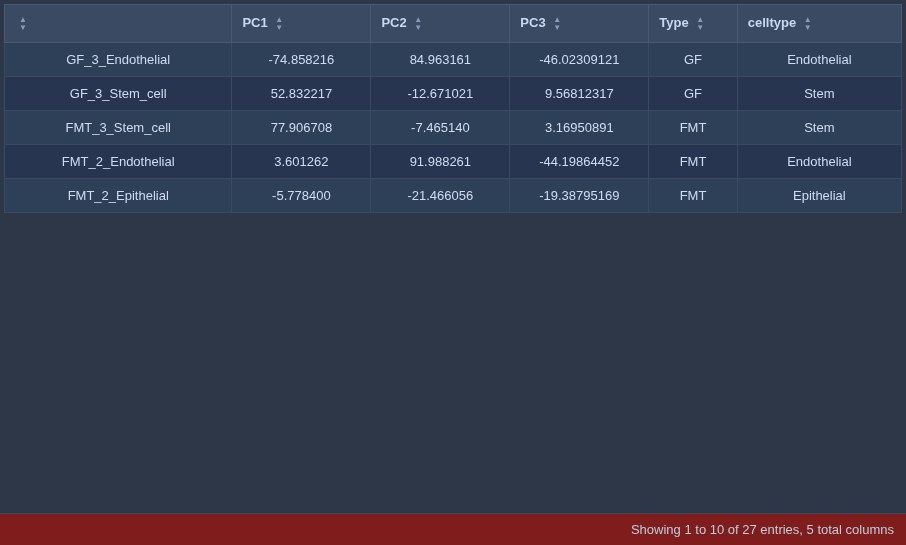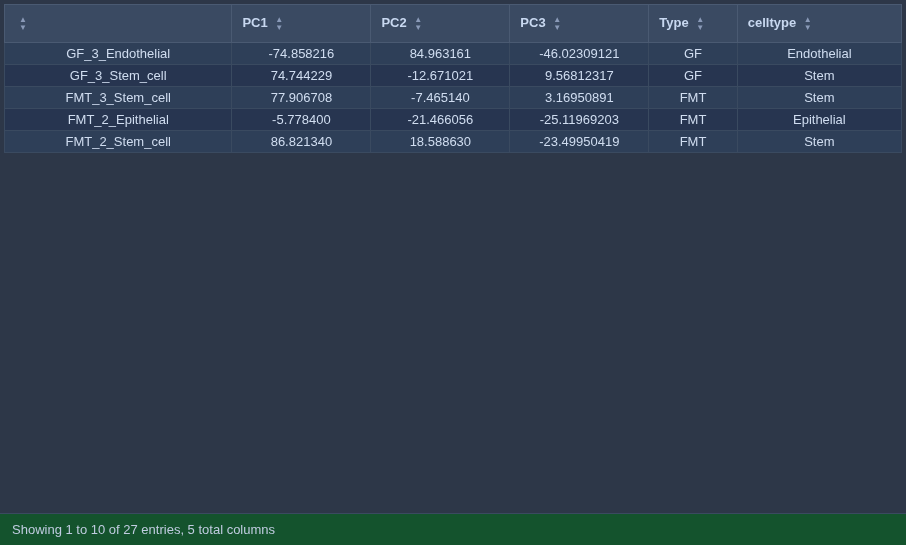--- a/index.html
+++ b/index.html
@@ -38,40 +38,41 @@
     th .sort-arrows {
       display: inline-flex;
       flex-direction: column;
       margin-left: 4px;
       vertical-align: middle;
       font-size: 8px;
       line-height: 1;
       color: #8a9ab8;
     }
     td {
-      padding: 3px 10px;
+      padding: 9px 10px;
       border: 1px solid #3a4a60;
       text-align: center;
       color: #d0ddf0;
     }
     td:first-child {
       text-align: center;
     }
     tr:nth-child(odd) td {
       background: #2e3f58;
     }
     tr:nth-child(even) td {
       background: #273550;
     }
     .footer {
-      background: #14532d;
+      background: #7f1d1d;
       border-top: 1px solid #3a4a60;
       padding: 8px 12px;
       font-size: 13px;
       color: #c0cce0;
+      text-align: right;
     }
     .col-index { width: 180px; }
     .col-pc { width: 110px; }
     .col-type { width: 70px; }
     .col-celltype { width: 130px; }
   </style>
 </head>
 <body>
 
 <div class="table-container">
@@ -126,48 +127,48 @@
     <tr>
           <td>GF_3_Endothelial</td>
           <td>-74.858216</td>
           <td>84.963161</td>
           <td>-46.02309121</td>
           <td>GF</td>
           <td>Endothelial</td>
         </tr>
         <tr>
           <td>GF_3_Stem_cell</td>
-          <td>74.744229</td>
+          <td>52.832217</td>
           <td>-12.671021</td>
           <td>9.56812317</td>
           <td>GF</td>
           <td>Stem</td>
         </tr>
         <tr>
           <td>FMT_3_Stem_cell</td>
           <td>77.906708</td>
           <td>-7.465140</td>
           <td>3.16950891</td>
           <td>FMT</td>
           <td>Stem</td>
         </tr>
         <tr>
+          <td>FMT_2_Endothelial</td>
+          <td>3.601262</td>
+          <td>91.988261</td>
+          <td>-44.19864452</td>
+          <td>FMT</td>
+          <td>Endothelial</td>
+        </tr>
+        <tr>
           <td>FMT_2_Epithelial</td>
           <td>-5.778400</td>
           <td>-21.466056</td>
-          <td>-25.11969203</td>
+          <td>-19.38795169</td>
           <td>FMT</td>
           <td>Epithelial</td>
-        </tr>
-        <tr>
-          <td>FMT_2_Stem_cell</td>
-          <td>86.821340</td>
-          <td>18.588630</td>
-          <td>-23.49950419</td>
-          <td>FMT</td>
-          <td>Stem</td>
         </tr>
       </tbody>
   </table>
 </div>
 <div class="footer">
   <span>Showing 1 to 10 of 27 entries, 5 total columns</span>
 </div>
 
 </body></html>

